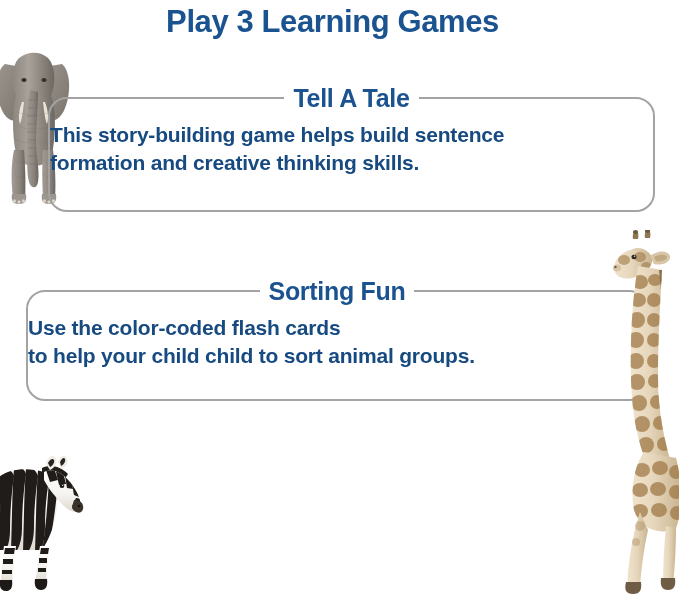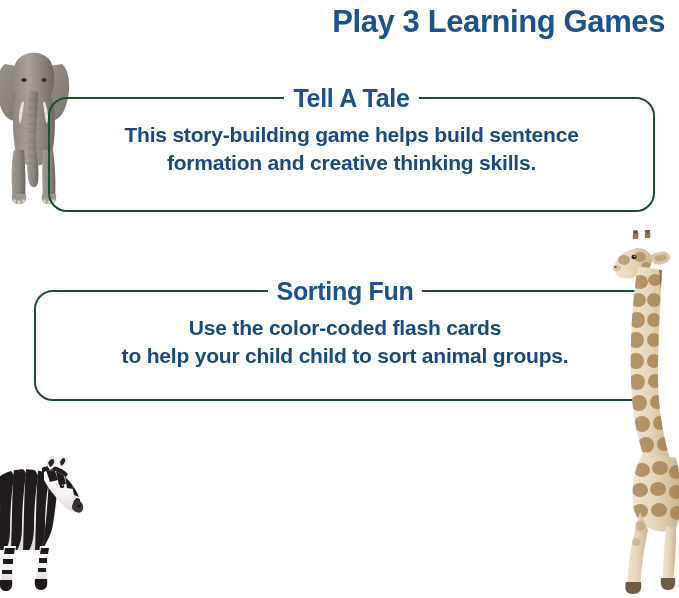--- a/index.html
+++ b/index.html
@@ -21,39 +21,39 @@
     background: #ffffff;
     overflow: hidden;
   }
 
   
   .page-title {
     position: absolute;
     left: 0;
     top: 2px;
     width: 665px;
-    text-align: right;
+    text-align: center;
     font-size: 31px;
     font-weight: bold;
     letter-spacing: -0.4px;
     color: #1A538F;
     line-height: 40px;
     white-space: nowrap;
   }
 
   
   .card {
     position: absolute;
     box-sizing: border-box;
-    border: 2px solid #14532d;
+    border: 2px solid #a3a3a3;
     border-radius: 19px;
     background: transparent;
   }
   .card-1 { left: 48px;  top: 97px;  width: 607px; height: 115px; }
-  .card-2 { left: 26px;  top: 290px; width: 622px; height: 111px; margin-left: 8px; }
+  .card-2 { left: 26px;  top: 290px; width: 622px; height: 111px; }
   .card-3 { left: 48px;  top: 478px; width: 597px; height: 115px; }
 
   
   .card-header {
     position: absolute;
     top: -17px;
     left: 0;
     width: 100%;
     text-align: center;
     pointer-events: none;
@@ -67,21 +67,20 @@
     letter-spacing: -0.3px;
     color: #1A538F;
     line-height: 33px;
     white-space: nowrap;
   }
 
   .card-body {
     position: absolute;
     left: 0;
     right: 0;
-    text-align: center;
     color: #174A80;
     font-size: 21px;
     font-weight: bold;
     line-height: 28px;
     letter-spacing: -0.2px;
     white-space: pre-line;
   }
   .card-1 .card-body { top: 22px; }
   .card-2 .card-body { top: 22px; }
   .card-3 .card-body { top: 22px; }

